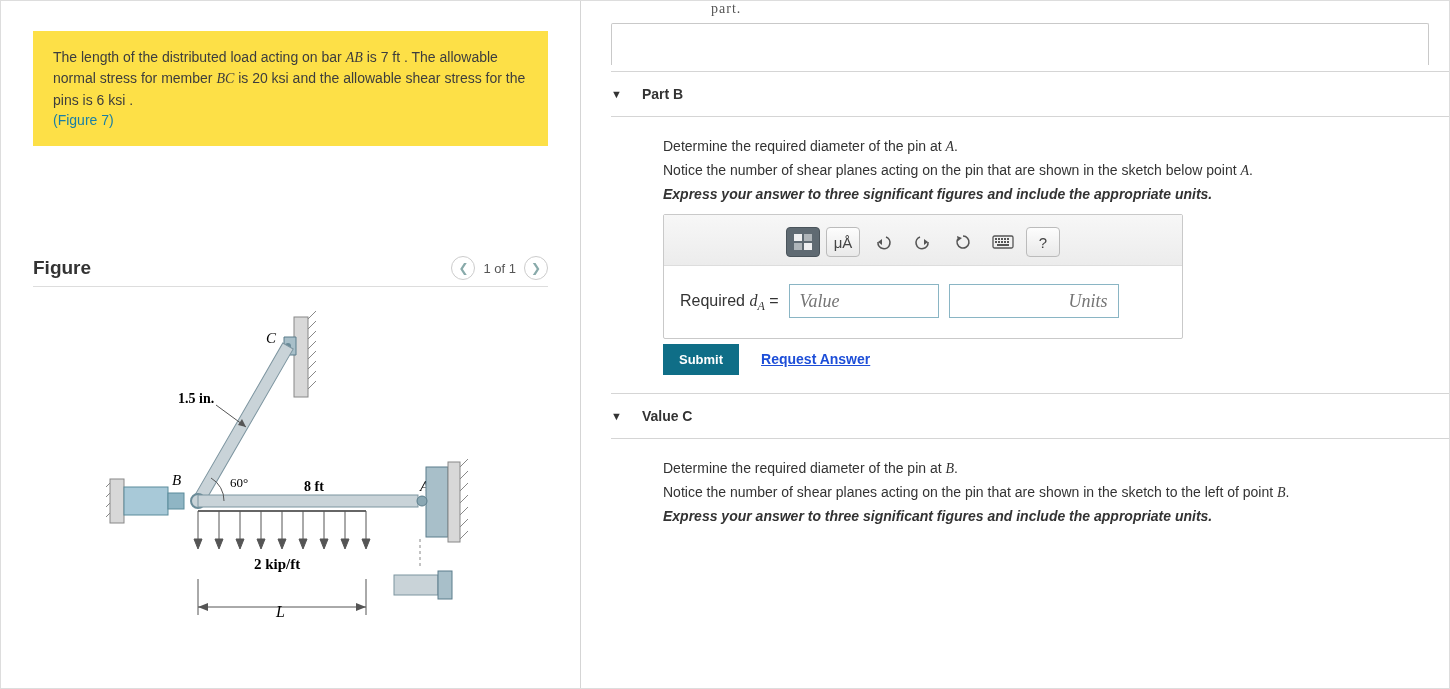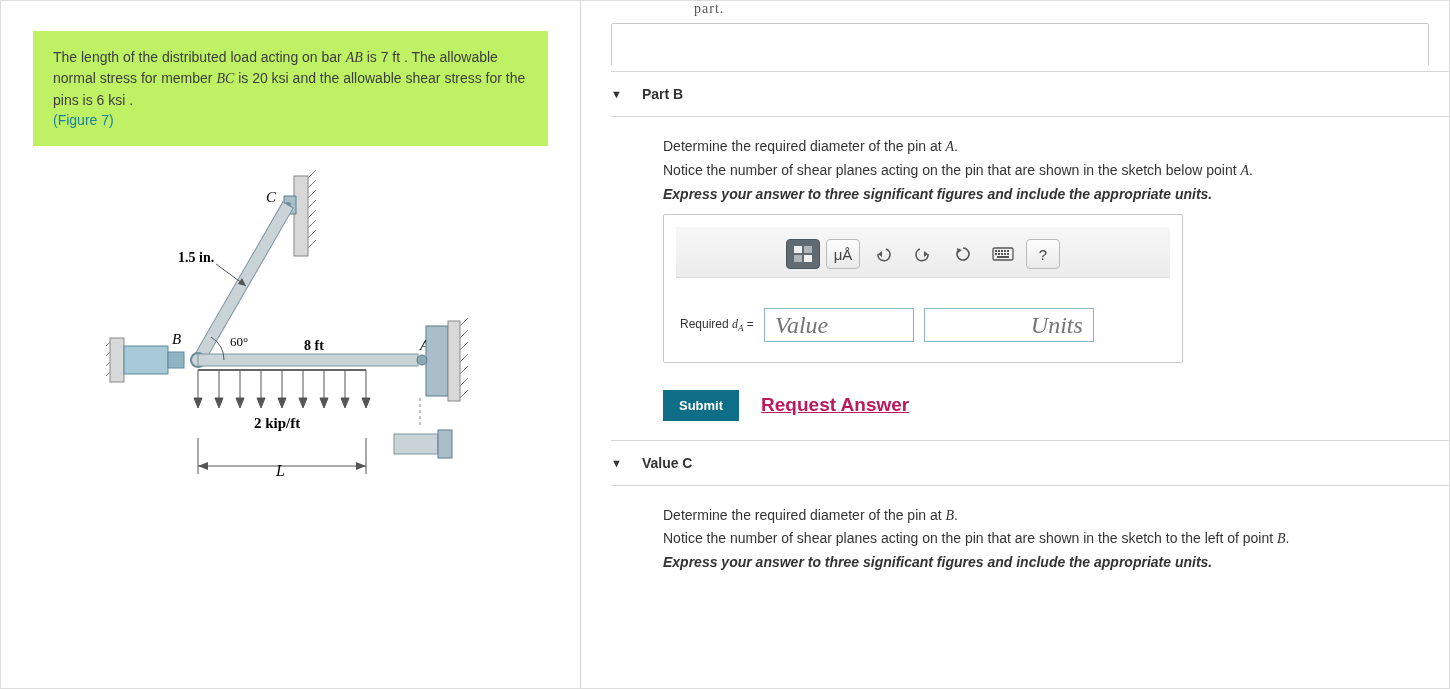--- a/index.html
+++ b/index.html
@@ -20,21 +20,21 @@
   .left {
     width: 580px;
     padding: 0 18px;
     border-right: 1px solid #d5d5d5;
   }
   .right {
     flex: 1;
     padding: 0 0 0 30px;
   }
   .problem-box {
-    background: #bef264;
+    background: #fde047;
     padding: 16px 20px;
     margin: 30px 14px 0 14px;
     color: #3d3d3d;
     line-height: 1.45;
   }
   .problem-box a { color: #1a7fa4; text-decoration: none; }
   .fig-head {
     display: flex;
     align-items: center;
     justify-content: space-between;
@@ -67,66 +67,74 @@
   .bold { font-weight: bold; font-style: italic; }
   
   .answer-panel {
     border: 1px solid #c9c9c9; border-radius: 2px;
     margin-top: 8px; width: 520px; padding-bottom:14px;
   }
   .toolbar {
     display:flex; justify-content:center; gap:6px; padding:12px 0 8px 0;
     background: linear-gradient(#f7f7f7,#ececec);
     border-bottom:1px solid #ddd;
-    margin:12px;
+    margin:0;
   }
   .tbtn {
     height: 30px; min-width:34px; border:1px solid #bbb; border-radius:4px;
     background: linear-gradient(#fdfdfd,#e9e9e9);
     display:flex; align-items:center; justify-content:center;
     font-size:15px; color:#444; cursor:pointer;
   }
   .tbtn.dark { background:#5f6a72; color:#fff; border-color:#4a545b;}
   .tbtn.plain { border:none; background:none; }
   .input-row {
      display:flex; align-items:center; gap:10px; padding: 18px 16px 6px 16px;
   }
-  .label { font-size:12px;}
+  .label { font-size:16px;}
   .field {
     border:1px solid #8ab5c4; height:34px; padding:4px 10px;
-    font-family:'Times New Roman', serif; font-style:italic; font-size:24px;
+    font-family:'Times New Roman', serif; font-style:italic; font-size:18px;
     color:#9d9d9d; background:#fff;
   }
   .value-f { width:150px; }
   .units-f { width:170px;text-align:right; }
-  .actions { display:flex; align-items:center; gap:22px; margin-top:26px;}
+  .actions { display:flex; align-items:center; gap:22px; margin-top:5px;}
   .submit-btn {
     background:#0f6e87; color:#fff; border:none; padding:8px 16px;
     font-weight:bold; font-size:13px; cursor:pointer;
   }
-  .link { color:#be185d; text-decoration:underline; font-weight:bold; font-size:19px; cursor:pointer;}
+  .link { color:#1d4ed8; text-decoration:underline; font-weight:bold; font-size:14px; cursor:pointer;}
   
   .top-frag { position:relative; height:70px; }
-  .frag-text { position:absolute; top:0; left:83px; font-family:'Times New Roman',serif; color:#555; letter-spacing:1px;}
+  .frag-text { position:absolute; top:0; left:100px; font-family:'Times New Roman',serif; color:#555; letter-spacing:1px;}
   .frag-box { position:absolute; top:22px; left:0; right:20px; height:42px; border:1px solid #c9c9c9; border-bottom:none; border-radius:2px 2px 0 0;}
   
   .math-i { font-family:'Times New Roman',serif; font-style:italic;}
   .sub { font-size:0.75em; vertical-align:sub; font-style:italic;}
 </style>
 </head>
 <body>
 
 <div class="page">
 
   <div class="left">
     <div class="problem-box">
       <span>The length of the distributed load acting on bar </span><span class="math-i">AB</span><span> is 7 ft .  The allowable normal stress for member </span><span class="math-i">BC</span><span> is 20 ksi and the allowable shear stress for the pins is 6 ksi .</span><br>
       <a href="#">(Figure 7)</a>
     </div>
 
+    <div class="fig-head">
+      <div class="fig-title">Figure</div>
+      <div class="pager">
+        <div class="circ-btn">❮</div>
+        <span>1 of 1</span>
+        <div class="circ-btn">❯</div>
+      </div>
+    </div>
 
     <div class="fig-img">
       <svg width="370" height="340" viewBox="0 0 370 340">
 
         <g>
           <rect x="188" y="10" width="14" height="80" fill="#d8d8d8" stroke="#888"></rect>
           <line x1="202" y1="12" x2="210" y2="4" stroke="#888"></line>
             <line x1="202" y1="22" x2="210" y2="14" stroke="#888"></line>
           <line x1="202" y1="32" x2="210" y2="24" stroke="#888"></line>
             <line x1="202" y1="42" x2="210" y2="34" stroke="#888"></line>

